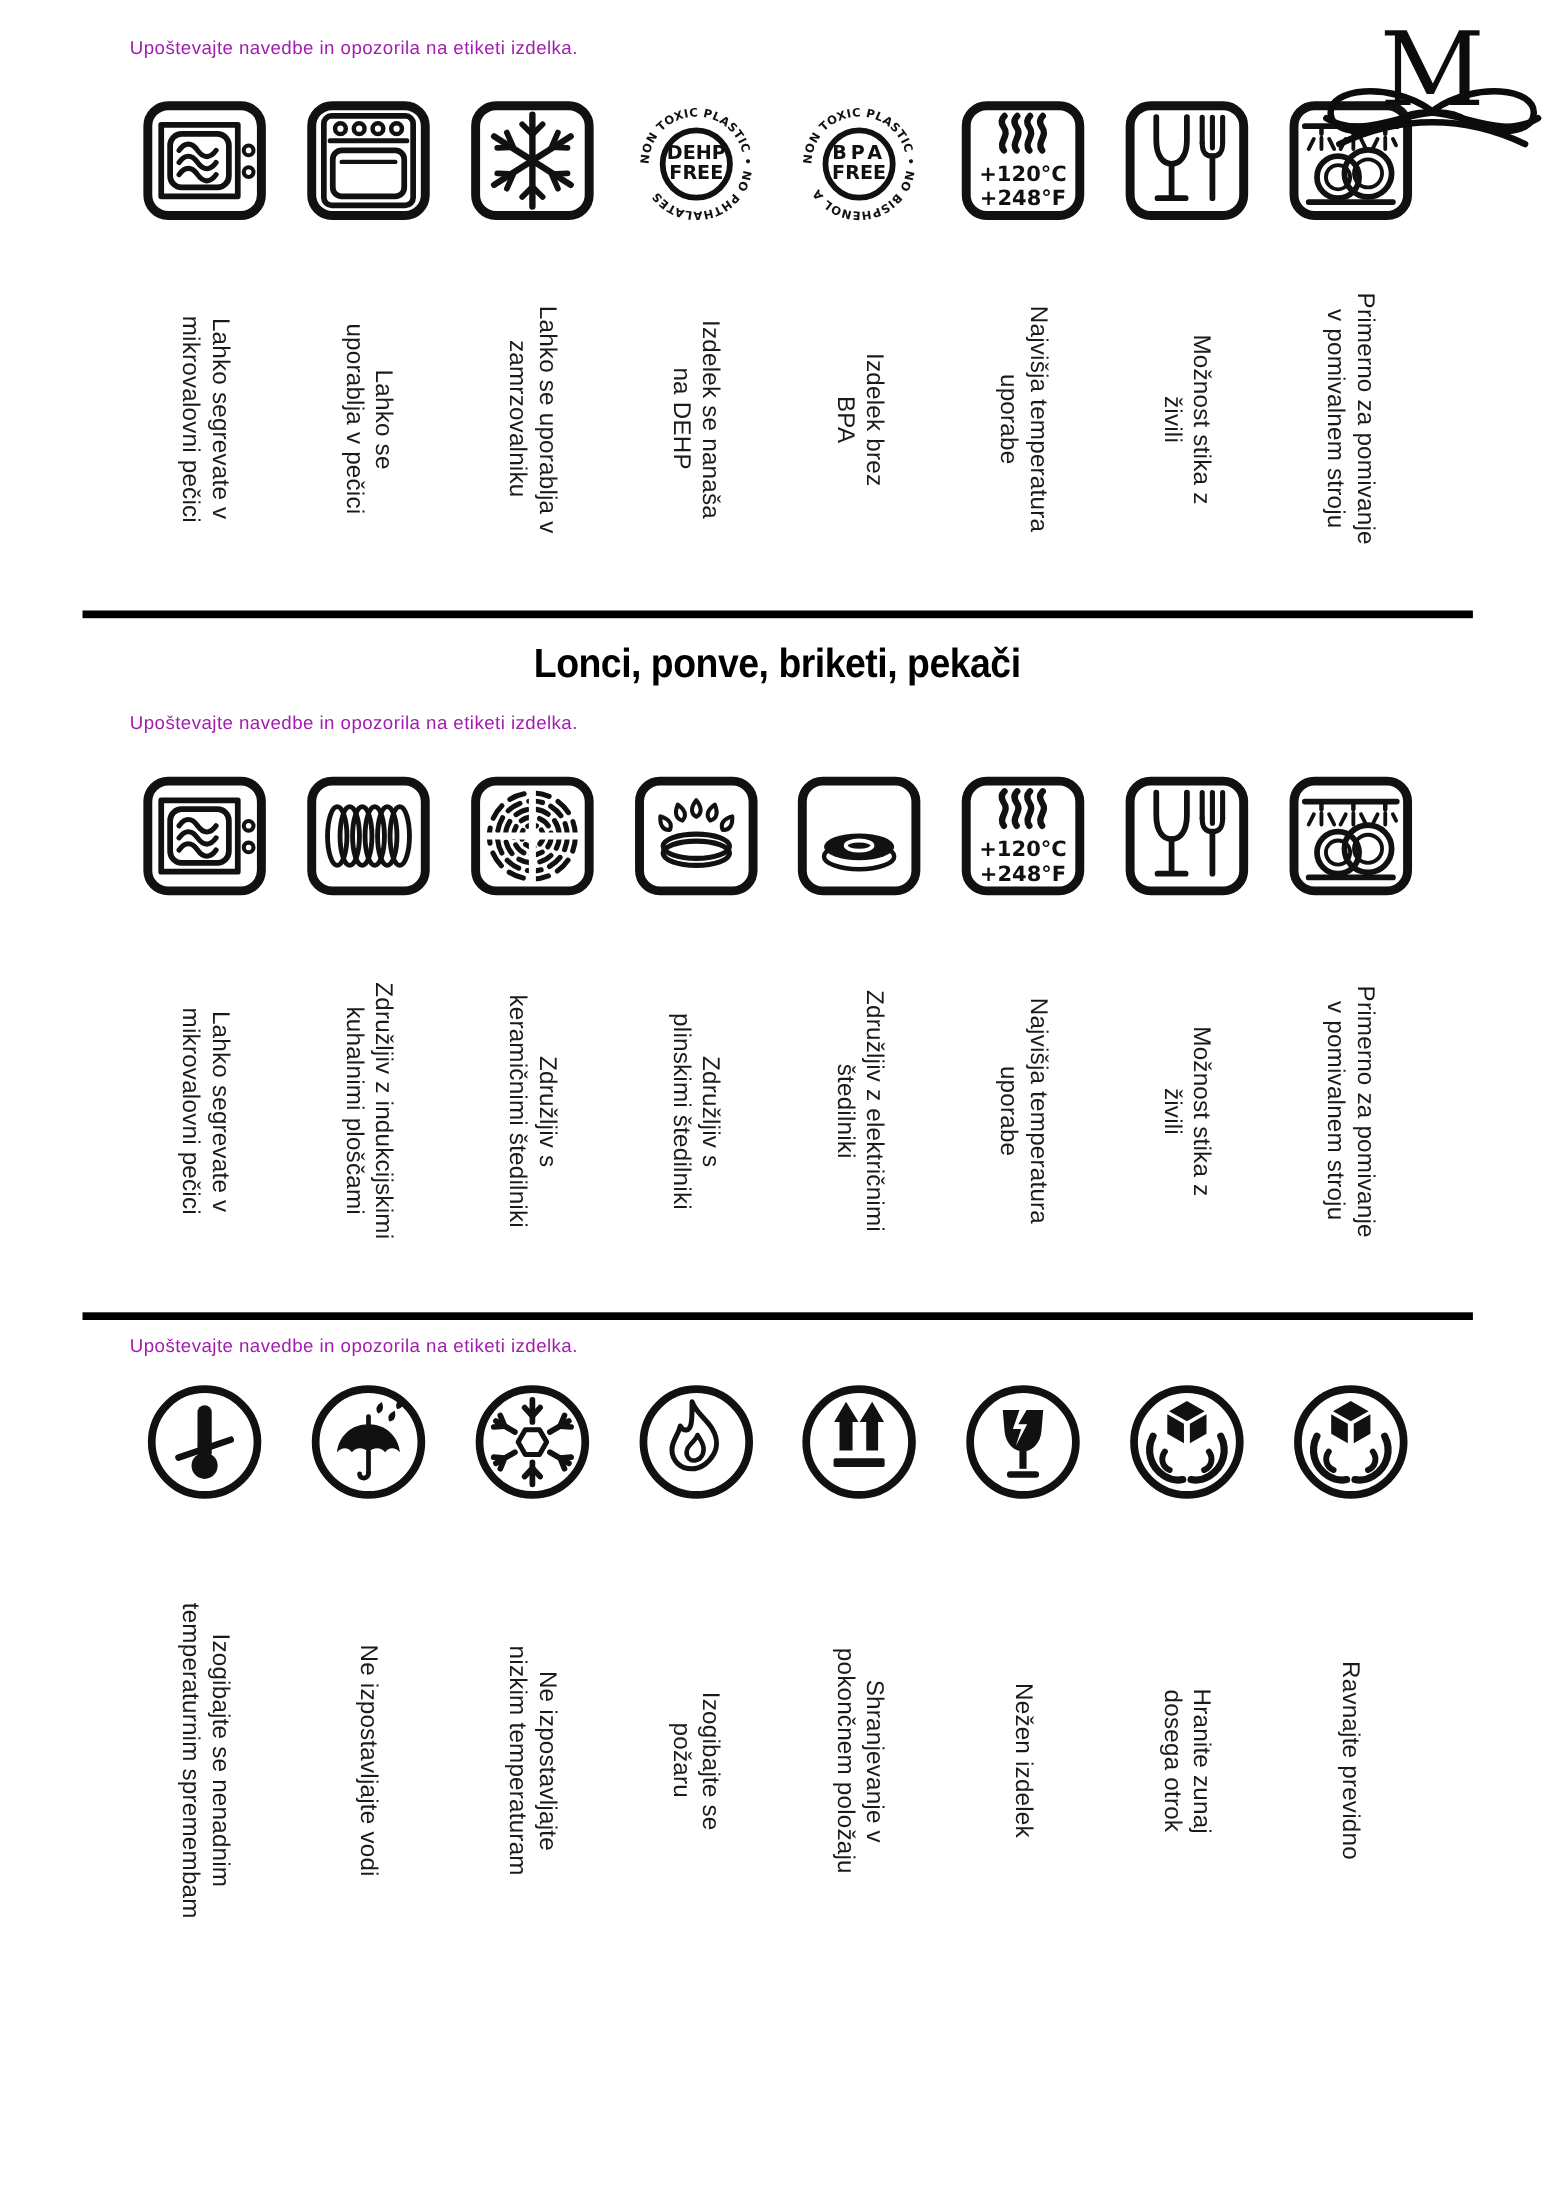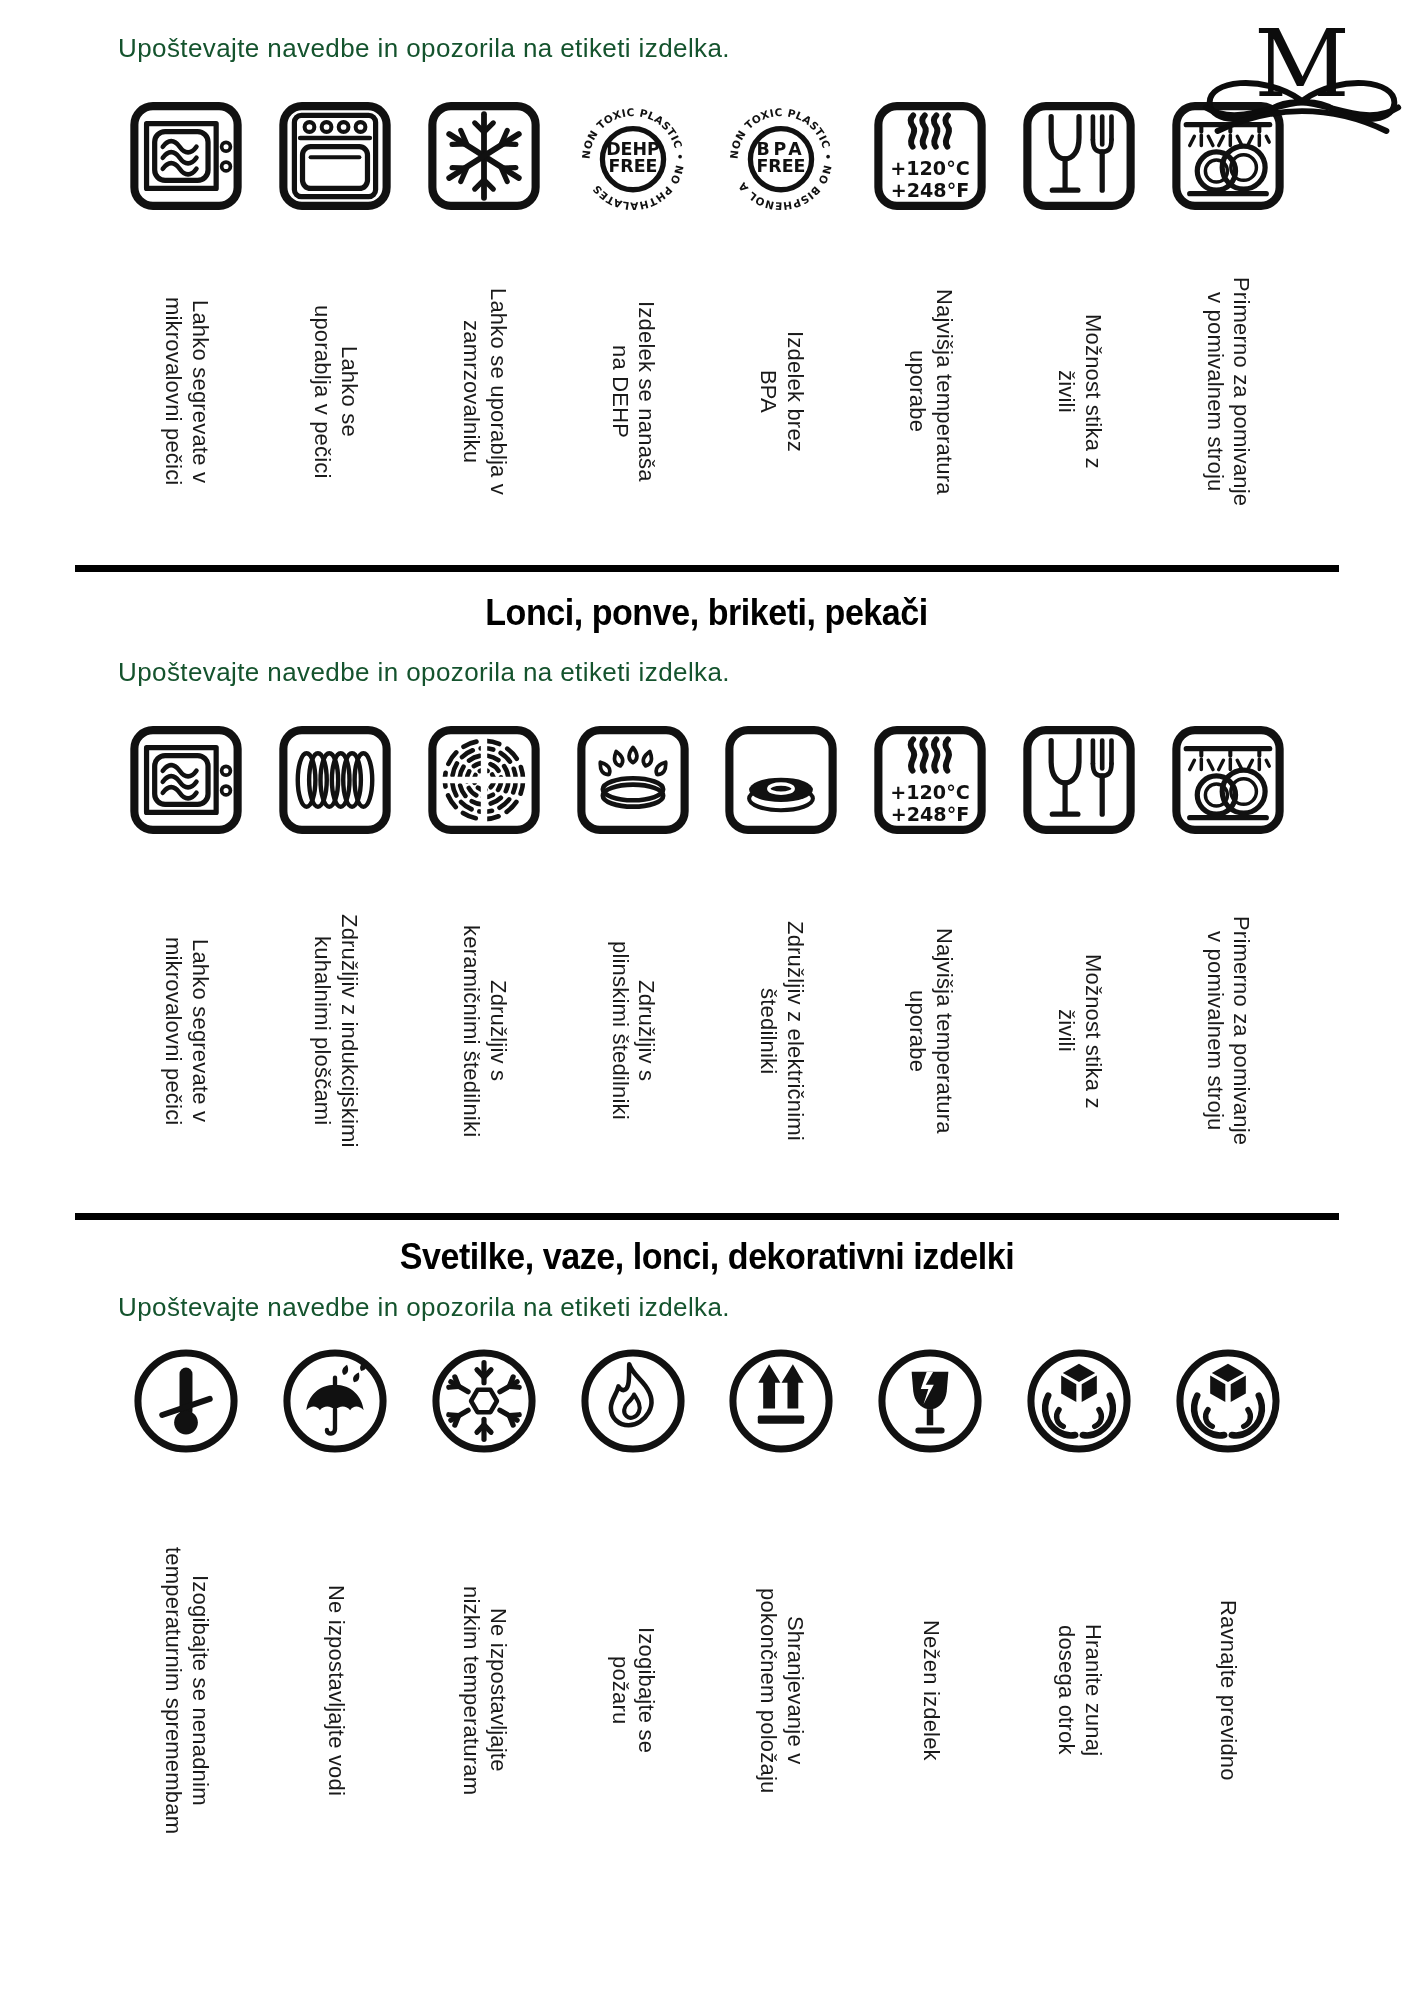--- a/index.html
+++ b/index.html
@@ -19,21 +19,21 @@
   .section-title{
     margin:0 auto;width:1114px;text-align:center;
     font-size:37px;font-weight:bold;color:#000;line-height:1.15;
     letter-spacing:-0.5px;
   }
   .title-text{display:inline-block;transform:scaleX(0.92);transform-origin:center;white-space:nowrap;}
   .s1 .section-title{margin-top:52px;}
   .s2 .section-title{margin-top:20px;}
   .s3 .section-title{margin-top:16px;}
   .section-subtitle{
-    margin:0 0 0 118px;font-size:26px;font-weight:normal;color:#14532d;
+    margin:0 0 0 118px;font-size:17px;font-weight:normal;color:#a21caf;
     letter-spacing:0.4px;line-height:1.15;
   }
   .s1 .section-subtitle{margin-top:34px;}
   .s2 .section-subtitle{margin-top:24px;}
   .s3 .section-subtitle{margin-top:14px;}
   
   .icon-grid{display:flex;padding:0 112px;}
   .s1 .icon-grid,.s2 .icon-grid{margin-top:34px;}
   .s3 .icon-grid{margin-top:24px;}
   .col{flex:1;display:flex;flex-direction:column;align-items:center;min-width:0;}
@@ -451,21 +451,20 @@
                 <use href="#sym-dishwasher-safe"></use>
               </svg>
             </div>
             <div class="vlabel">Primerno za pomivanje
 v pomivalnem stroju</div>
           </div>
         </div>
       </section>
       <section class="sheet-section s3">
         <div class="divider"></div>
-        <h2 class="section-title"><span class="title-text">Svetilke, vaze, lonci, dekorativni izdelki</span></h2>
         <p class="section-subtitle">Upoštevajte navedbe in opozorila na etiketi izdelka.</p>
         <div class="icon-grid">
           <div class="col">
             <div class="icon-wrap">
               <svg class="icon-svg" viewBox="0 0 100 100">
                 <use href="#sym-temperature-change"></use>
               </svg>
             </div>
             <div class="vlabel">Izogibajte se nenadnim
 temperaturnim spremembam</div>

